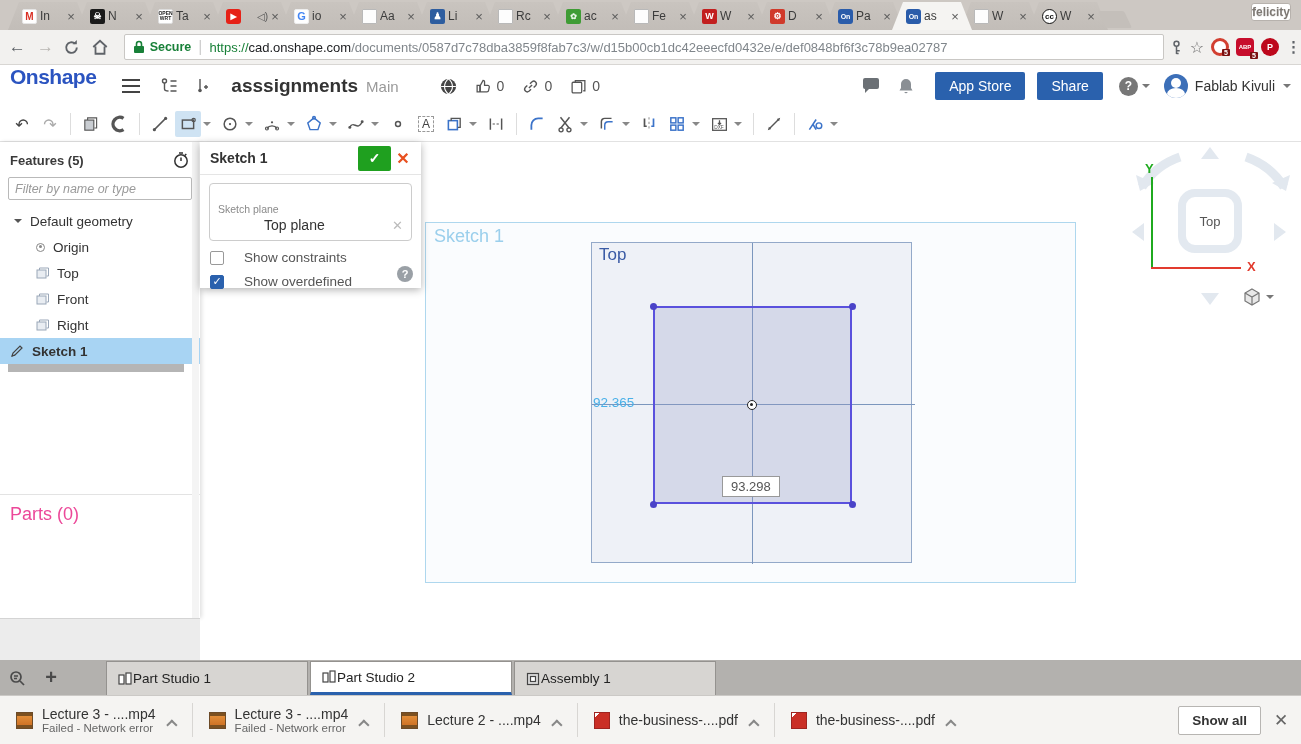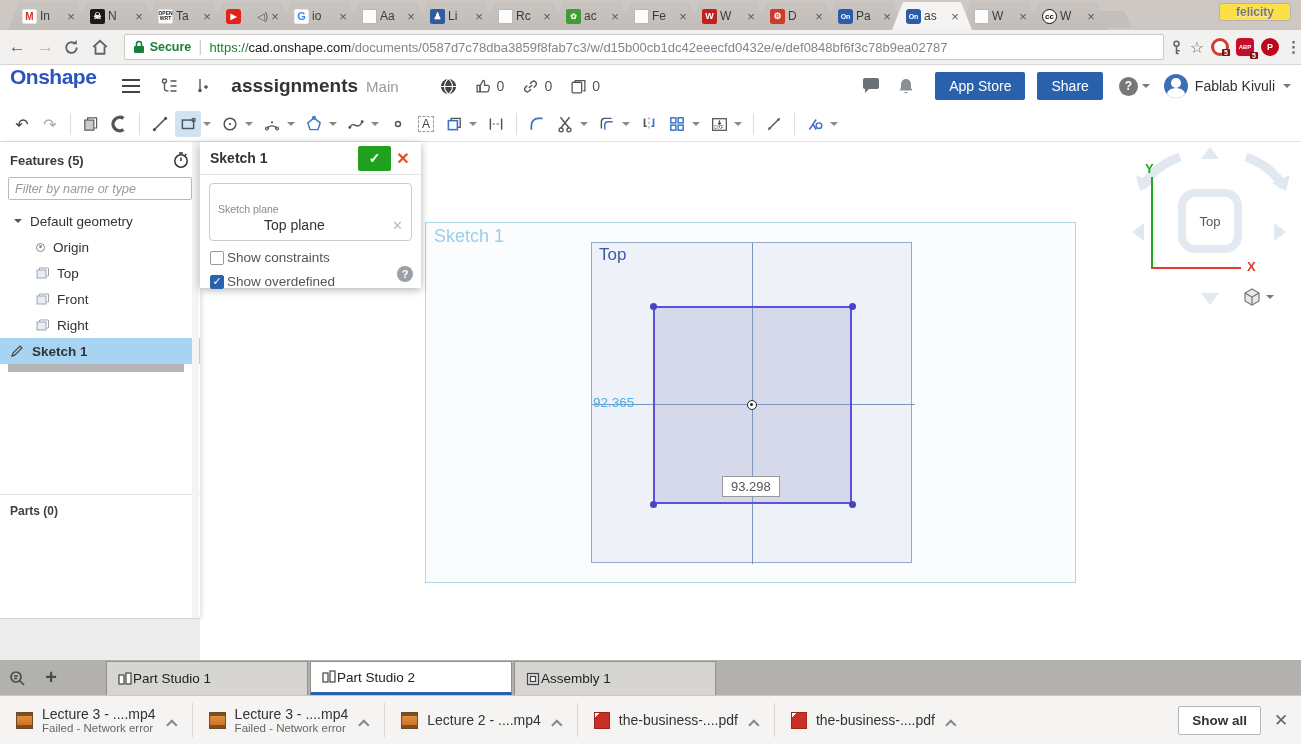--- a/index.html
+++ b/index.html
@@ -23,21 +23,21 @@
   .fav-google { background:#fff; color:#4285f4; font-size:11px; border:1px solid #eee; }
   .fav-doc { background:#fdfdfd; border:1px solid #b9b9b9; border-radius:1px; }
   .fav-library { background:#2d5d9f; color:#fff; border-radius:2px; font-size:9px; }
   .fav-green { background:#3f9c35; color:#eaf6e8; font-size:8px; }
   .fav-redw { background:#c21f1f; color:#fff; font-size:9px; }
   .fav-redgear { background:#d03a2b; color:#fff; font-size:9px; }
   .fav-onshape { background:#2a5caa; color:#fff; font-size:7px; border-radius:3px; }
   .fav-cc { background:#fff; color:#111; border:1px solid #111; border-radius:50%; font-size:8px; }
   .speaker { font-size:10px; color:#555; }
   .newtab { width:26px; height:17px; margin:0 0 2px -6px; background:#c4bfba; transform:skewX(25deg); border-radius:2px; }
-  .sys-label { margin:3px 10px 0 auto; align-self:flex-start; font-size:12px; font-weight:700; color:#7d7873; background:#fde047; border:1px solid #b7b2ad; border-radius:3px; padding:1px 16px; text-shadow:0 1px 0 #eee; }
+  .sys-label { margin:3px 10px 0 auto; align-self:flex-start; font-size:12px; font-weight:700; color:#7d7873; background:#ffffff; border:1px solid #b7b2ad; border-radius:3px; padding:1px 0; text-shadow:0 1px 0 #eee; }
 
   
   #chromebar { position:absolute; left:0; top:30px; width:1301px; height:35px; background:#f2f1ef; border-bottom:1px solid #d8d6d3; display:flex; align-items:center; }
   .navic { width:26px; text-align:center; font-size:17px; color:#5f6368; margin-left:6px; }
   .navic.disabled { color:#b9b6b2; }
   .g-back::before{content:"\2190";} .g-fwd::before{content:"\2192";}
   #urlbox { flex:0 0 1040px; height:26px; margin-left:10px; background:#fff; border:1px solid #c9c7c4; border-radius:2px; display:flex; align-items:center; padding:0 8px; overflow:hidden; }
   .lock-ic { margin-right:5px; display:inline-flex; }
   .secure-t { color:#188038; font-size:12.5px; font-weight:700; margin-right:7px; }
   .url-sep { color:#d0d0d0; margin-right:7px; }
@@ -107,38 +107,38 @@
   #filter-in::placeholder { color:#9a9a9a; font-style:italic; }
   .trow { display:flex; align-items:center; height:26px; font-size:13.5px; color:#333; padding-left:14px; }
   .trow .ind { width:22px; }
   .trow.sel { background:#a8d4f3; font-weight:700; padding-left:10px; }
   .tree-chev { width:0; height:0; border:4px solid transparent; border-top-color:#555; margin:3px 8px 0 0; }
   .tico { margin-right:8px; display:inline-flex; }
   .origin-ic { width:9px; height:9px; border:1.4px solid #888; border-radius:50%; position:relative; }
   .origin-ic::before { content:""; position:absolute; left:1.8px; top:1.8px; width:3px; height:3px; background:#888; border-radius:50%; }
   .hscroll { position:absolute; left:8px; top:222px; width:176px; height:8px; background:#b5b5b5; }
   #parts-divider { position:absolute; left:0; top:352px; width:200px; border-top:1px solid #e3e3e3; }
-  #parts-title { position:absolute; left:10px; top:362px; font-size:12px; font-weight:700; color:#404040; }
+  #parts-title { position:absolute; left:10px; top:362px; font-size:18px; font-weight:400; color:#ec4899; }
   .vscroll-track { position:absolute; right:1px; top:0; width:7px; height:476px; background:#f4f4f4; }
 
   
   #dialog { position:absolute; left:200px; top:0; width:221px; height:146px; background:#fff; box-shadow:0 2px 8px rgba(0,0,0,.3); z-index:10; }
   #dlg-head { display:flex; align-items:center; height:33px; border-bottom:1px solid #e5e5e5; padding:0 6px 0 10px; }
   #dlg-title { flex:1; font-size:14px; font-weight:700; color:#333; }
   #dlg-ok { width:33px; height:25px; background:#1fa01f; border-radius:2px; color:#fff; display:flex; align-items:center; justify-content:center; font-size:14px; font-weight:700; }
   #dlg-ok::before { content:"\2713"; }
   #dlg-cancel { width:24px; text-align:center; color:#e8501f; font-size:16px; font-weight:700; }
   #dlg-cancel::before { content:"\2715"; }
   #plane-group { margin:8px 9px 4px; border:1px solid #ccc; border-radius:4px; padding:19px 8px 7px; }
   #plane-lab { font-size:10.5px; color:#8a8a8a; }
   #plane-valrow { display:flex; align-items:center; margin-top:2px;margin-left:46px; }
   #plane-val { flex:1; font-size:14px; color:#333; }
   .clr-x { color:#bbb; font-size:13px; }
   .clr-x::before { content:"\2715"; }
-  .cbrow { display:flex; align-items:center; gap:3px; margin:9px 10px 0; font-size:13.5px; color:#555; }
+  .cbrow { display:flex; align-items:center; gap:20px; margin:9px 10px 0; font-size:13.5px; color:#555; }
   .cbox { width:14px; height:14px; border:1px solid #999; border-radius:2px; background:#fff; }
   .cbox.on { background:#2a61ad; border-color:#2a61ad; color:#fff; font-size:11px; display:flex; align-items:center; justify-content:center; }
   .cbox.on::before { content:"\2713"; }
   #dlg-help { position:absolute; right:8px; bottom:6px; width:16px; height:16px; border-radius:50%; background:#9aa0a6; color:#fff; font-size:11px; font-weight:700; display:flex; align-items:center; justify-content:center; }
   #dlg-help::before { content:"?"; }
 
   
   #viewcube { position:absolute; left:1128px; top:3px; width:170px; height:170px; }
   .vc-tri { position:absolute; width:0; height:0; border:9px solid transparent; }
   .vc-up   { left:73px; top:2px; border-bottom:12px solid #e2e8ef; border-top:none; }

